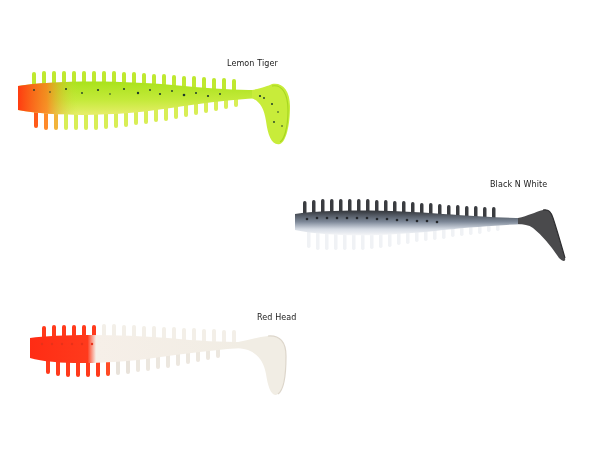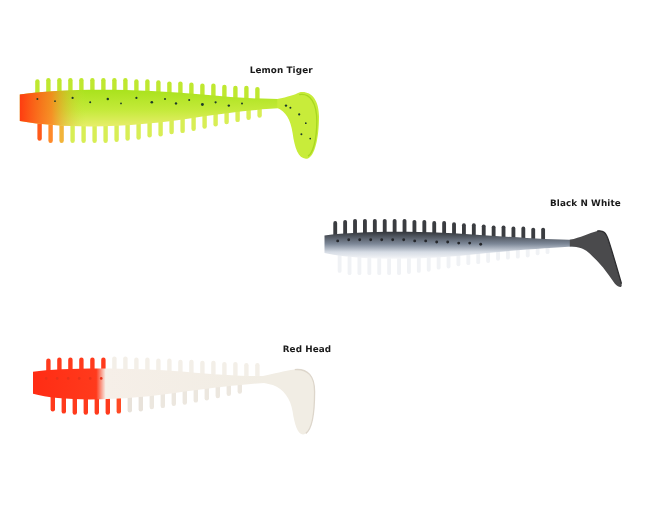--- a/index.html
+++ b/index.html
@@ -1,18 +1,18 @@
 <!DOCTYPE html>
 <html><head>
 <meta charset="utf-8">
 <style>
   html, body { margin: 0; padding: 0; background: #ffffff; }
   body { width: 603px; height: 460px; position: relative; overflow: hidden;
          font-family: "DejaVu Sans", sans-serif; }
-  .label { position: absolute; font-size: 8px; font-weight: bold; color: #1a1a1a;
+  .label { position: absolute; font-size: 8px; font-weight: normal; color: #1a1a1a;
            letter-spacing: 0.1px; white-space: nowrap; text-align: center; }
   .lure { position: absolute; }
   svg { display: block; }
 </style>
 </head>
 <body>
 
 <div class="label" style="left:227px; top:59px;">Lemon Tiger</div>
 <div class="lure" style="left:14px; top:66px; width:280px; height:84px;">
   <svg width="280" height="84" viewBox="0 0 280 84">
@@ -102,21 +102,21 @@
       <circle cx="246" cy="30" r="1.1"></circle>
         <circle cx="250" cy="32" r="0.9"></circle>
       <circle cx="258" cy="38" r="1"></circle>
         <circle cx="264" cy="46" r="0.8"></circle>
         <circle cx="260" cy="56" r="0.9"></circle>
         <circle cx="268" cy="60" r="0.8"></circle>
     </g>
   </svg>
 </div>
 
-<div class="label" style="left:490px; top:180px;margin-left:10px;">Black N White</div>
+<div class="label" style="left:490px; top:180px;">Black N White</div>
 <div class="lure" style="left:293px; top:196px; width:280px; height:70px;">
   <svg width="280" height="70" viewBox="0 0 280 70">
     <defs>
       <linearGradient id="bw-body" x1="0" y1="0" x2="0" y2="1">
         <stop offset="0" stop-color="#33363b"></stop>
         <stop offset="0.45" stop-color="#7d8898"></stop>
         <stop offset="0.75" stop-color="#d5dbe4"></stop>
         <stop offset="1" stop-color="#f5f6f8"></stop>
       </linearGradient>
     </defs>

